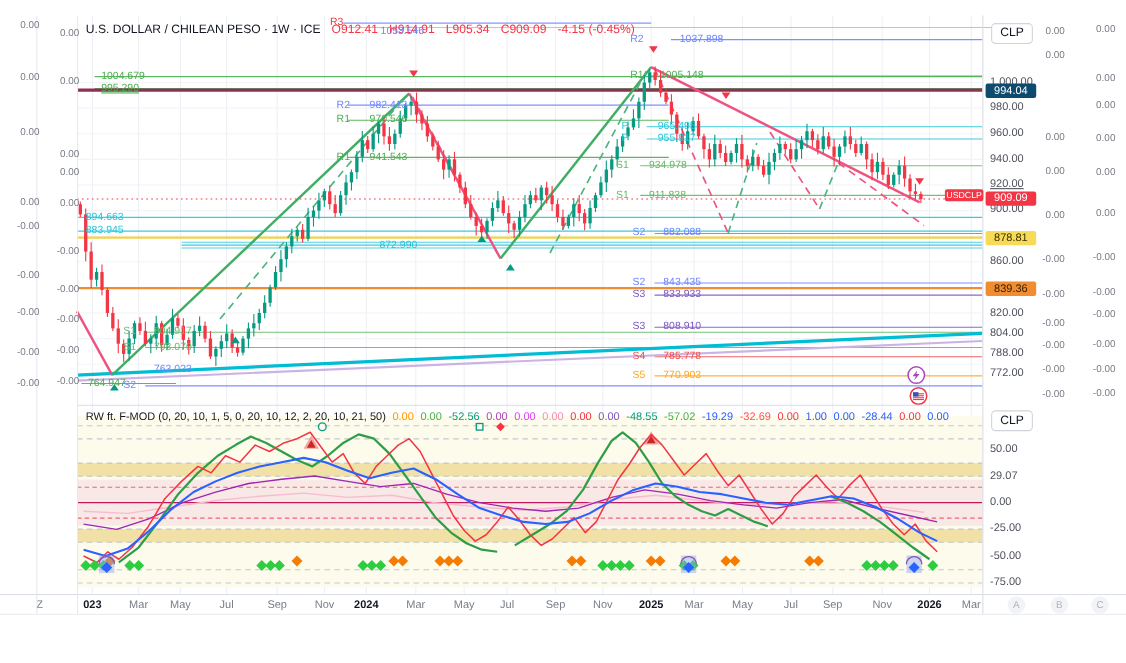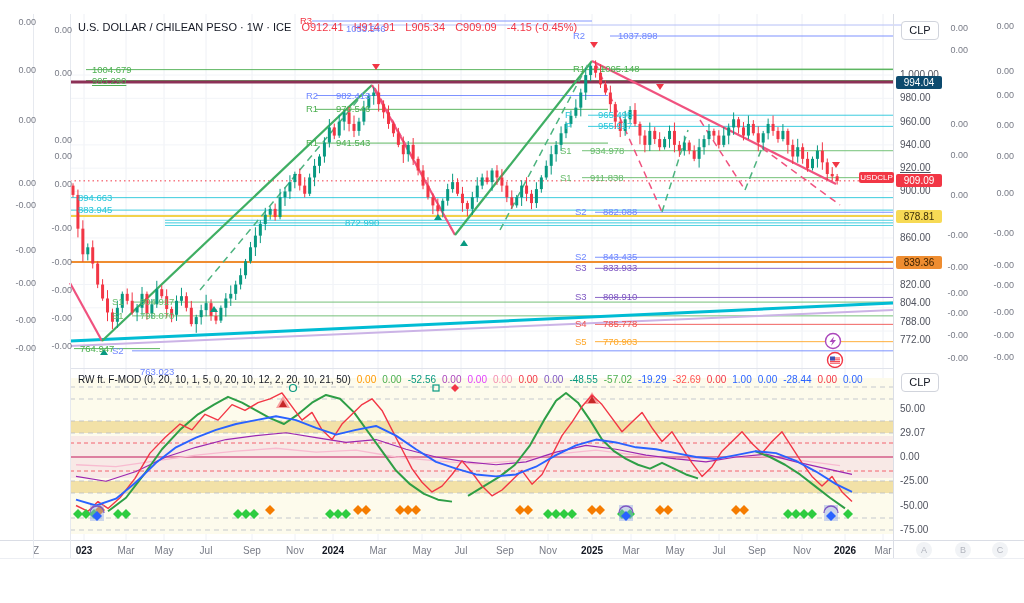--- a/index.html
+++ b/index.html
@@ -576,21 +576,21 @@
     <div class="lvl" style="left: 603px; top: 292.434px; color: rgb(126, 87, 194);">808.910</div>
     <div class="lvl" style="left: 112px; top: 297.081px; color: rgb(102, 187, 106);">S1</div>
     <div class="lvl" style="left: 140px; top: 297.081px; color: rgb(102, 187, 106);">804.917</div>
     <div class="lvl" style="left: 112px; top: 310.867px; color: rgb(102, 187, 106);">S1</div>
     <div class="lvl" style="left: 140px; top: 310.867px; color: rgb(102, 187, 106);">793.070</div>
     <div class="lvl" style="left: 575px; top: 319.353px; color: rgb(239, 83, 80);">S4</div>
     <div class="lvl" style="left: 603px; top: 319.353px; color: rgb(239, 83, 80);">785.778</div>
     <div class="lvl" style="left: 575px; top: 336.663px; color: rgb(255, 167, 38);">S5</div>
     <div class="lvl" style="left: 603px; top: 336.663px; color: rgb(255, 167, 38);">770.903</div>
     <div class="lvl" style="left: 112px; top: 345.833px; color: rgb(110, 134, 255);">S2</div>
-    <div class="lvl" style="left: 140px; top: 367px; color: rgb(110, 134, 255); text-align: center;">763.023</div>
+    <div class="lvl" style="left: 140px; top: 331px; color: rgb(110, 134, 255); text-align: center;">763.023</div>
     <div class="lvl" style="left: 80px; top: 343.594px; color: rgb(76, 175, 80);">764.947</div>
     <div class="lvl" style="left: 300px; top: 16px; color: rgb(242, 54, 69);">R3</div>
     <div class="lvl" style="left: 346px; top: 24px; color: rgb(110, 134, 255); text-align: center;">1053.546</div>
     <div class="vline" style="left: 33px;"></div>
     <div class="vline" style="left: 70px;"></div>
     <div class="scale-label" style="top: 69.0644px;">1,000.00</div>
     <div class="scale-label" style="top: 92.3382px;">980.00</div>
     <div class="scale-label" style="top: 115.612px;">960.00</div>
     <div class="scale-label" style="top: 138.886px;">940.00</div>
     <div class="scale-label" style="top: 162.16px; text-decoration: underline;">920.00</div>

